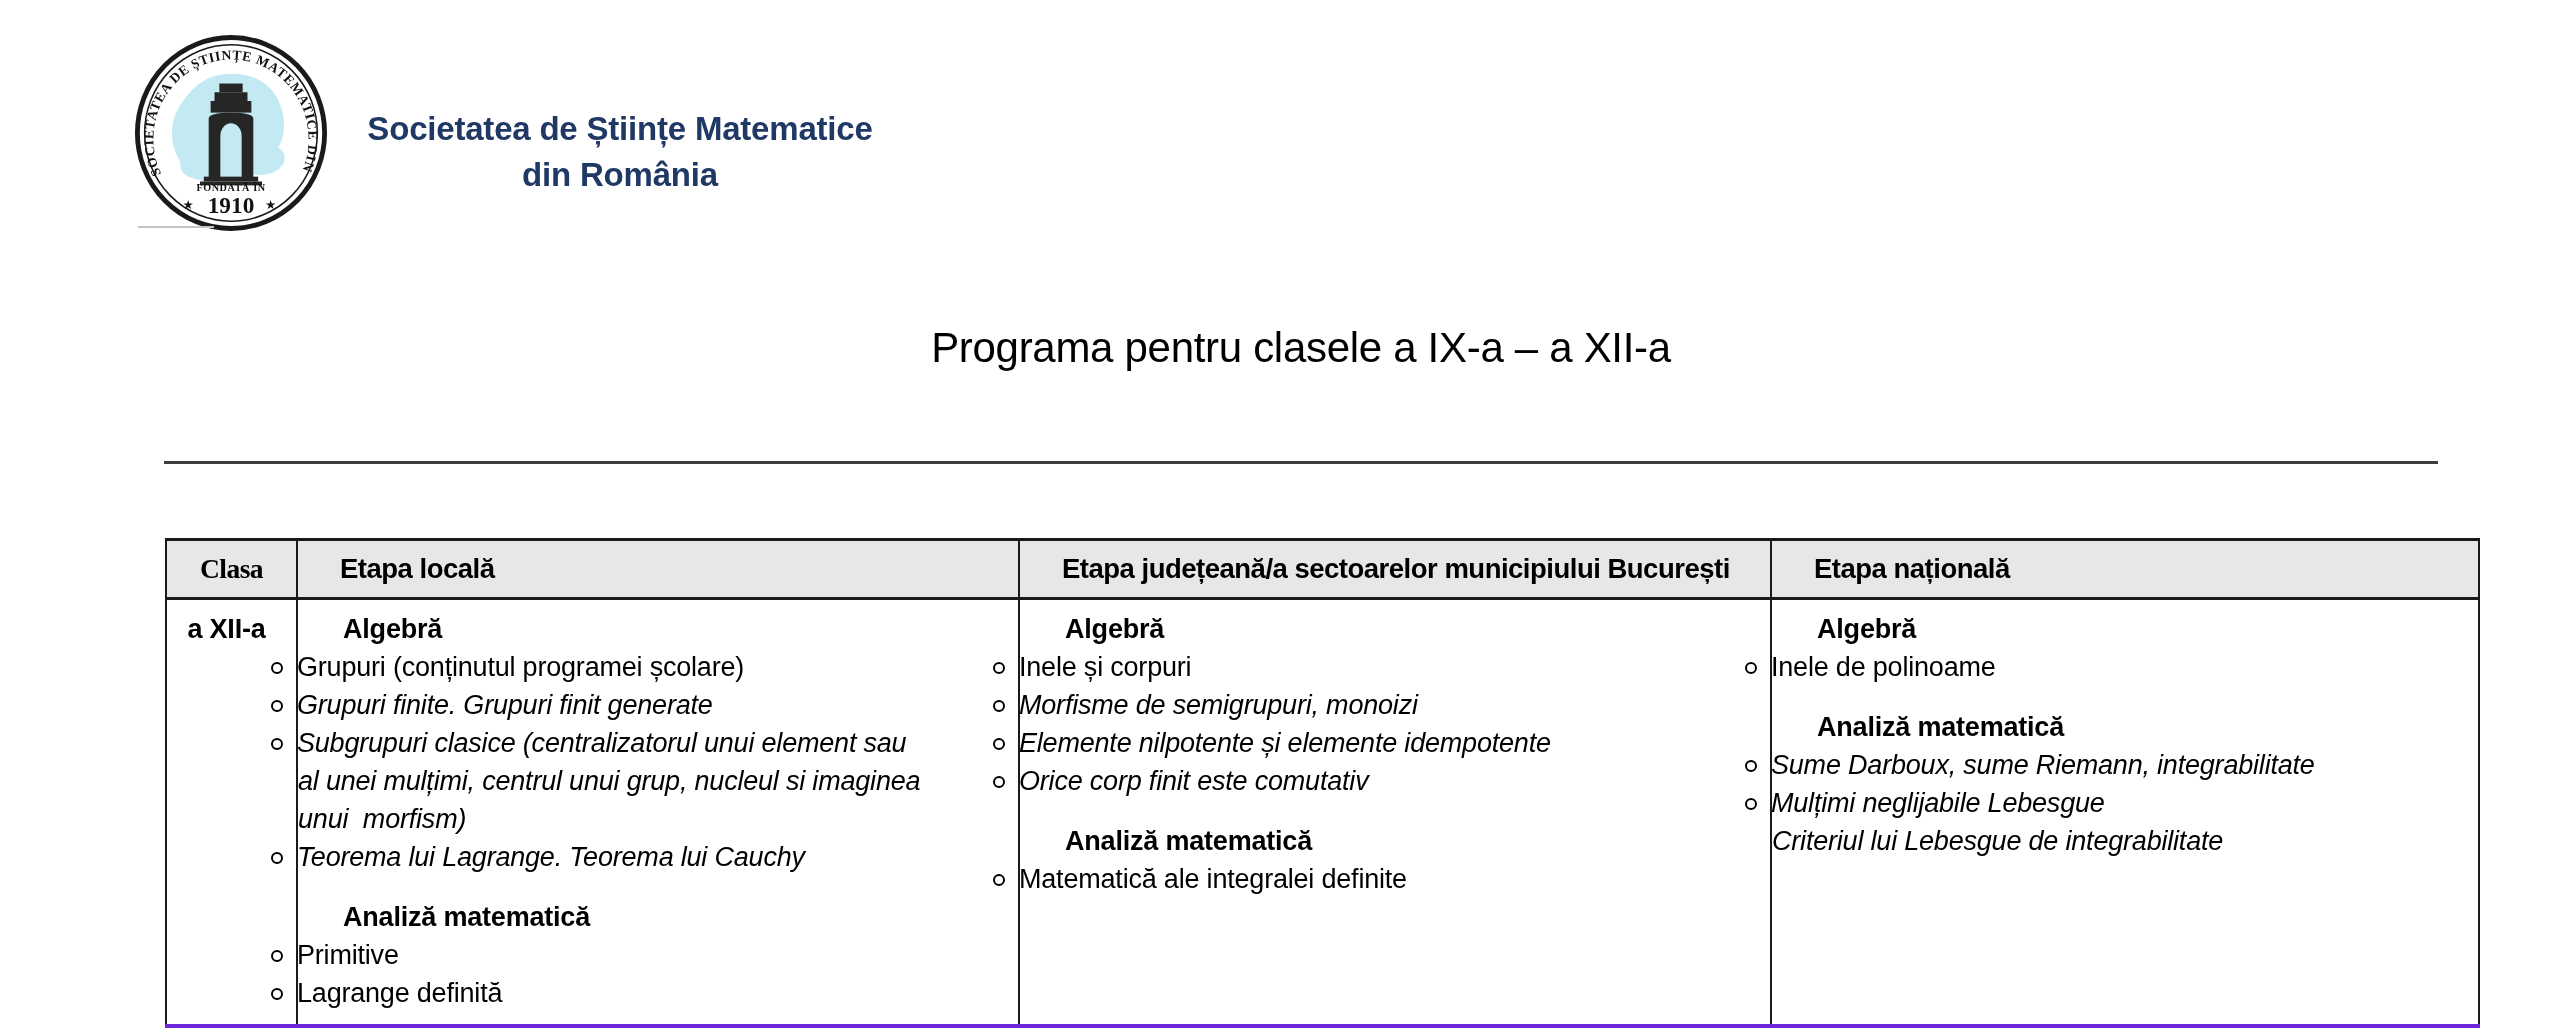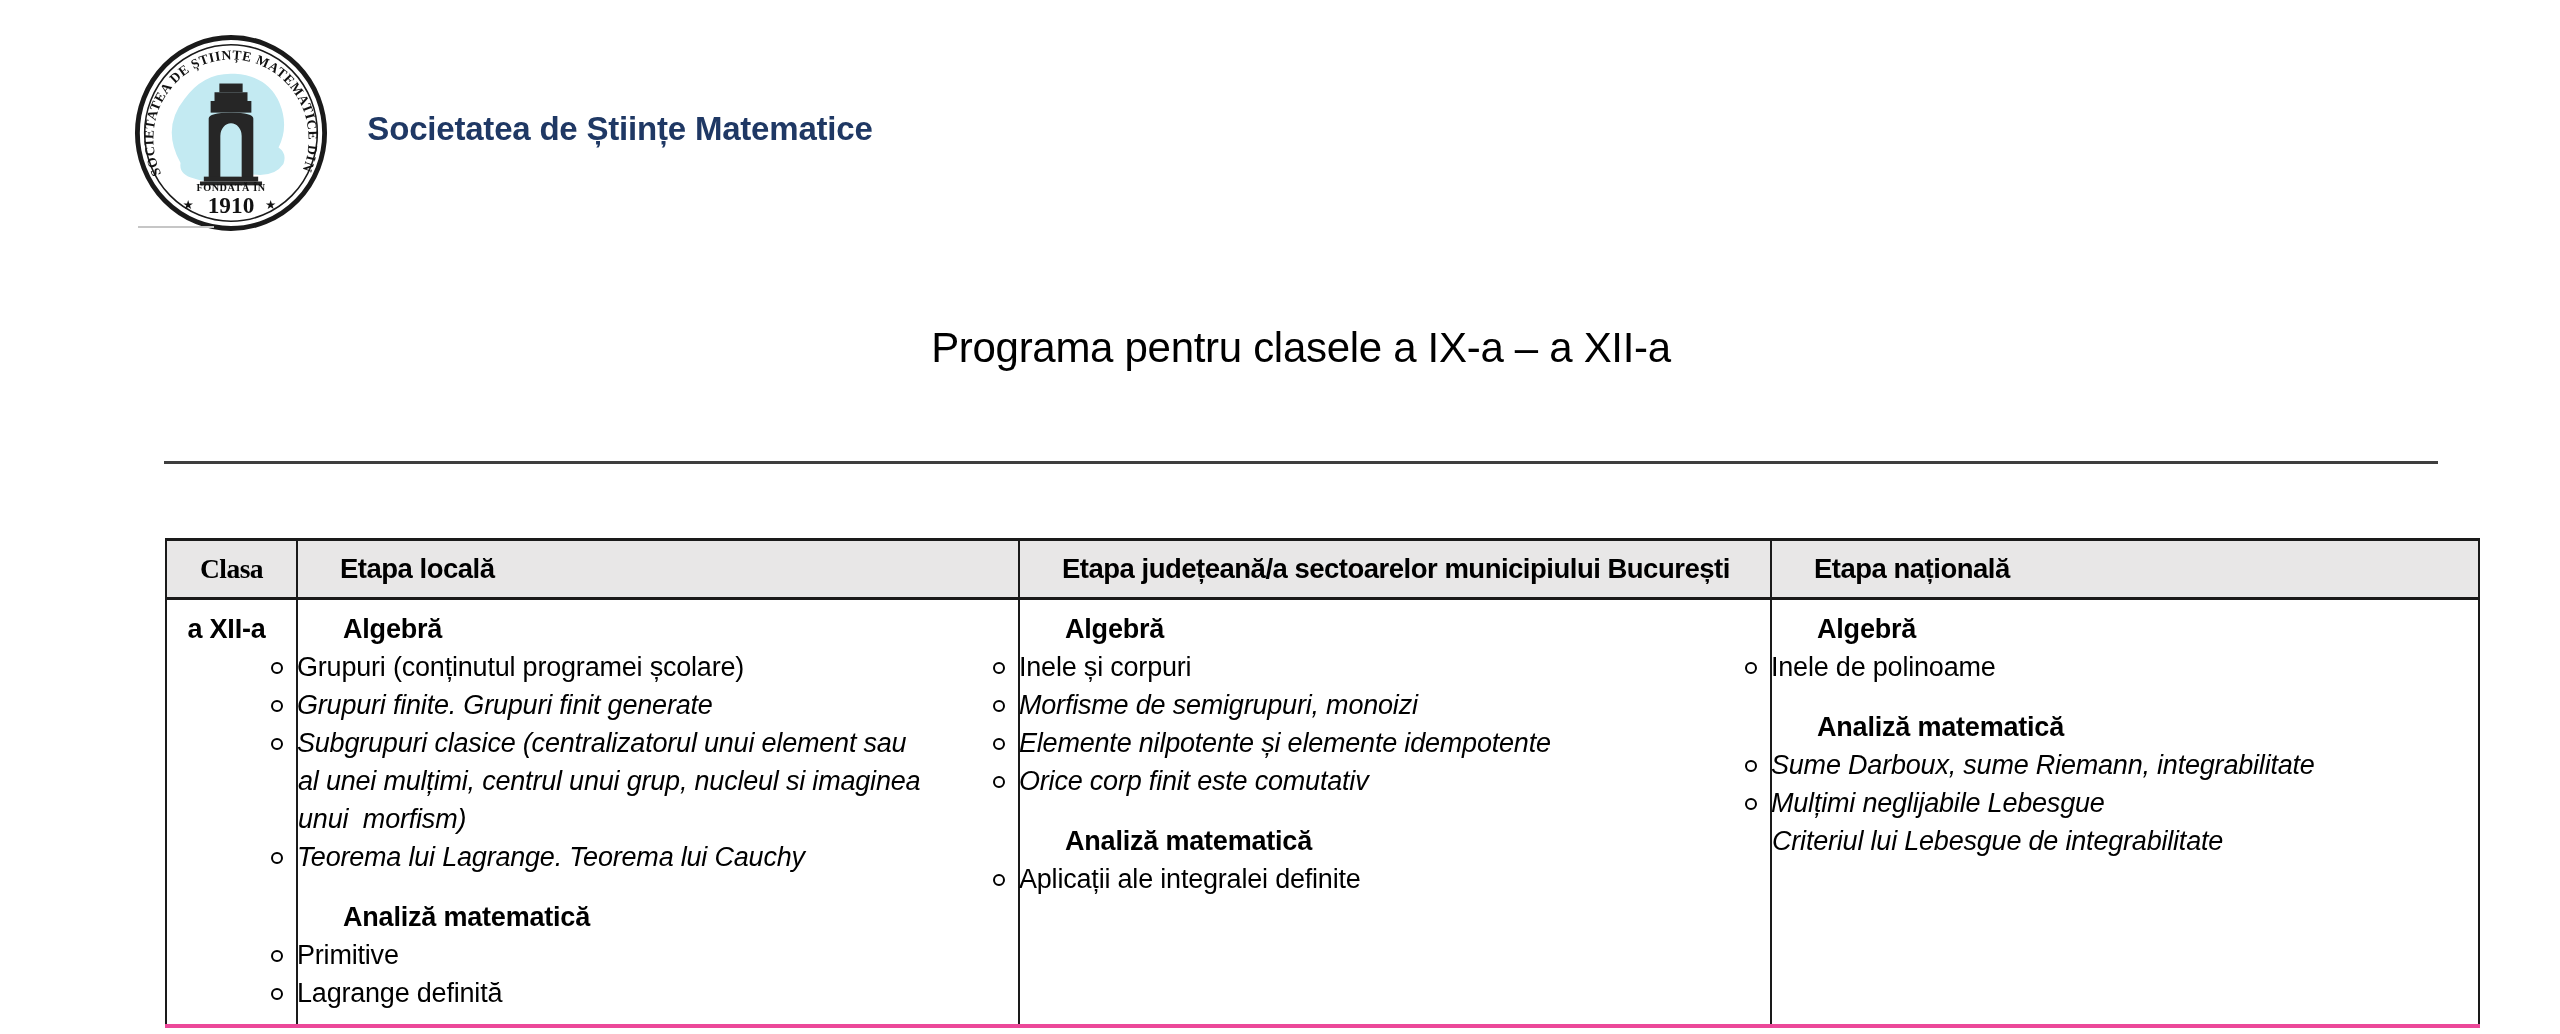--- a/index.html
+++ b/index.html
@@ -48,21 +48,21 @@
   table.programa thead th {
     height:56px; background:var(--header-bg,#e8e7e7);
     font-size:27.5px; font-weight:bold; text-align:left;
     padding:0 4px 0 42px; white-space:nowrap; letter-spacing:-0.5px;
     border-top:3px solid #1a1a1a; border-bottom:3px solid #1a1a1a;
   }
   table.programa thead th.col-clasa { text-align:center; padding:0 4px;font-family:Liberation Serif, serif; }
   table.programa tbody td {
     height:414px; vertical-align:top;
     padding:10px 10px 0 0;
-    border-bottom:4px solid #ec4899;
+    border-bottom:4px solid #6d28d9;
   }
   td.clasa-cell { text-align:center; font-weight:bold; padding-top:10px; }
 
   .cell-heading { padding-left:45px; font-weight:bold; }
   .cell-heading.gap { margin-top:22px; }
   .bullet-item { text-indent:-27px; }
   .bullet-item.italic { font-style:italic; }
   .bullet-text { white-space:pre-wrap; }
   .bullet-ring {
     display:inline-block; width:12px; height:12px; box-sizing:border-box;
@@ -93,20 +93,21 @@
     </text>
     <text class="seal-founded" x="100" y="161" text-anchor="middle">FONDATĂ ÎN</text>
     <text class="seal-year" x="100" y="184" text-anchor="middle">1910</text>
     <text class="seal-star" x="50" y="179">★</text>
     <text class="seal-star" x="135" y="179">★</text>
   </svg>
   <div class="seal-underline"></div>
 
   <div class="org-name">
     <div>Societatea de Științe Matematice</div>
+    <div>din România</div>
   </div>
 
   <div class="doc-title">
     <div>Programa pentru clasele a IX-a – a XII-a</div>
   </div>
   <div class="title-rule"></div>
 
   <table class="programa">
     <colgroup>
       <col style="width:131px">
@@ -135,21 +136,21 @@
             <div class="bullet-item"><span class="bullet-ring"></span><span class="bullet-text">Primitive</span></div>
             <div class="bullet-item"><span class="bullet-ring"></span><span class="bullet-text">Lagrange definită</span></div>
           </td>
         <td class="stage-cell">
             <div class="cell-heading">Algebră</div>
             <div class="bullet-item"><span class="bullet-ring"></span><span class="bullet-text">Inele și corpuri</span></div>
             <div class="bullet-item italic"><span class="bullet-ring"></span><span class="bullet-text">Morfisme de semigrupuri, monoizi</span></div>
             <div class="bullet-item italic"><span class="bullet-ring"></span><span class="bullet-text">Elemente nilpotente și elemente idempotente</span></div>
             <div class="bullet-item italic"><span class="bullet-ring"></span><span class="bullet-text">Orice corp finit este comutativ</span></div>
             <div class="cell-heading gap">Analiză matematică</div>
-            <div class="bullet-item"><span class="bullet-ring"></span><span class="bullet-text">Aplicații ale integralei definite</span></div>
+            <div class="bullet-item"><span class="bullet-ring"></span><span class="bullet-text">Matematică ale integralei definite</span></div>
           </td>
         <td class="stage-cell">
             <div class="cell-heading">Algebră</div>
             <div class="bullet-item"><span class="bullet-ring"></span><span class="bullet-text">Inele de polinoame</span></div>
             <div class="cell-heading gap">Analiză matematică</div>
             <div class="bullet-item italic"><span class="bullet-ring"></span><span class="bullet-text">Sume Darboux, sume Riemann, integrabilitate</span></div>
             <div class="bullet-item italic"><span class="bullet-ring"></span><span class="bullet-text">Mulțimi neglijabile Lebesgue<br>Criteriul lui Lebesgue de integrabilitate</span></div>
           </td>
       </tr>
     </tbody>

